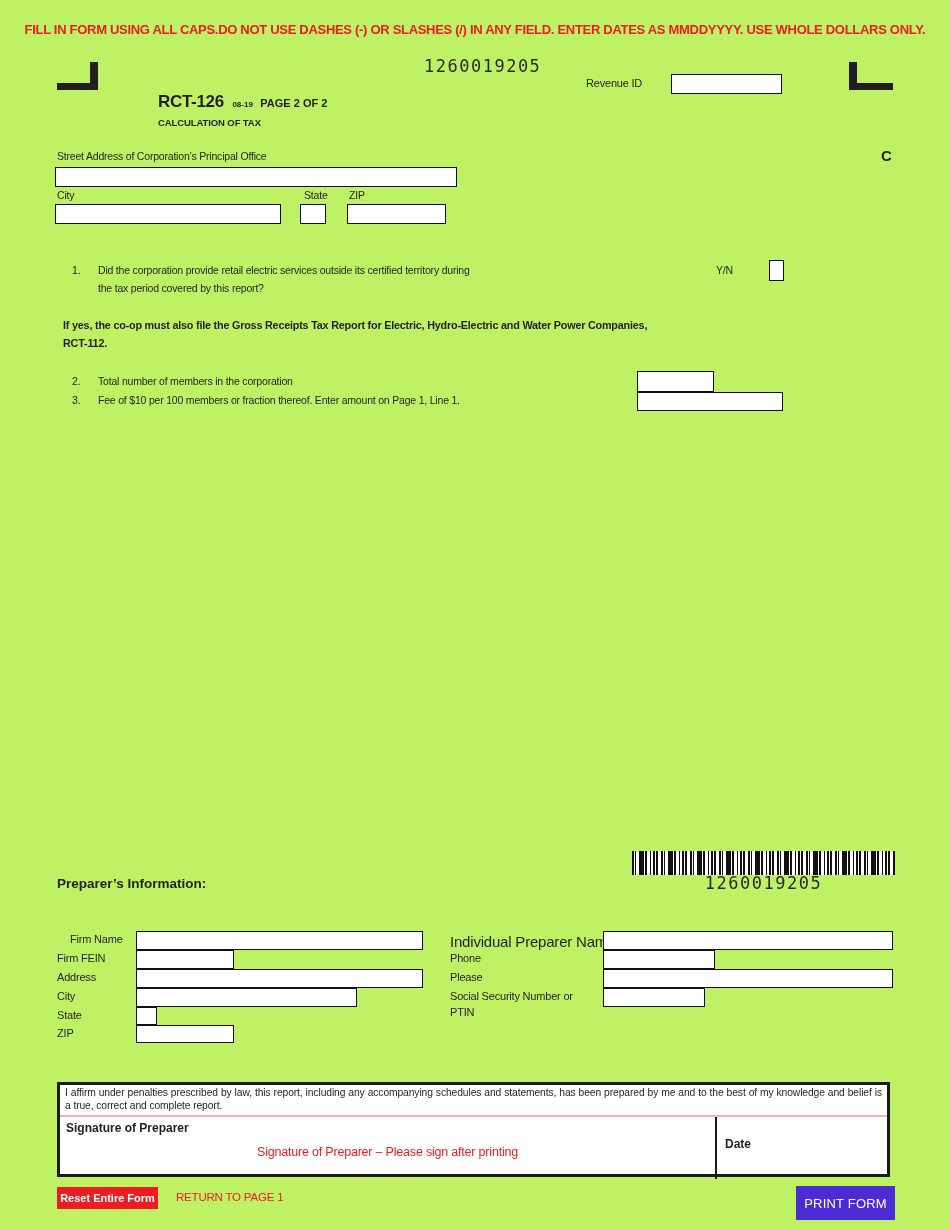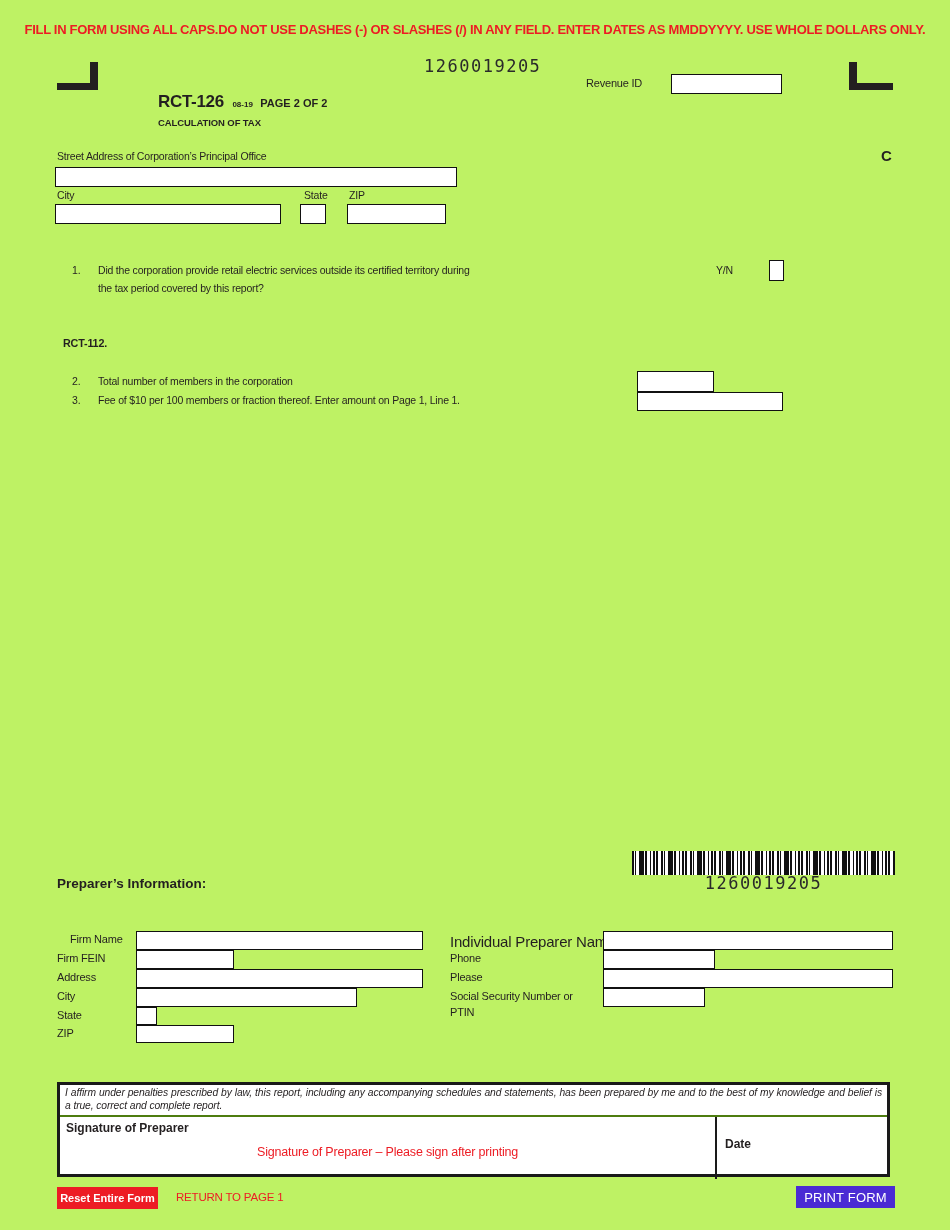--- a/index.html
+++ b/index.html
@@ -40,42 +40,42 @@
       #111 18px, #111 19px, #fff 19px, #fff 21px,
       #111 21px, #111 23px, #fff 23px, #fff 24px,
       #111 24px, #111 26px, #fff 26px, #fff 29px);
   }
   .affirm-box {
     left:57px; top:1082px; width:833px; height:95px;
     border:3px solid #1a1a1a; background:#fff;
   }
   .affirm-text {
     padding:2px 5px 3px 5px; font-size:10.3px; letter-spacing:-0.1px;
-    text-align:justify; border-bottom:2px solid #4d7c0f; line-height:12.5px;font-style:italic;
+    text-align:justify; border-bottom:2px solid #f9a8d4; line-height:12.5px;
   }
   .sig-row { display:flex; height:62px; }
   .sig-cell { flex:0 0 655px; position:relative; }
   .date-cell { flex:1; border-left:2.5px solid #1a1a1a; position:relative; }
   .sig-label { position:absolute; top:4px; left:6px; font-size:12px; font-weight:bold; }
   .date-label { position:absolute; top:20px; left:8px; font-size:12px; font-weight:bold; }
   .sig-red {
     position:absolute; top:28px; left:0; width:100%; text-align:center;
     color:#ed1c24; font-size:12.5px; letter-spacing:-0.2px;
   }
   .btn-reset {
     left:57px; top:1187px; width:101px; height:22px;
     background:#ed1c24; color:#fff; font-size:11px; font-weight:bold;
     border:none; cursor:pointer; font-family:"Liberation Sans", sans-serif;
   }
   .link-return {
     left:176px; top:1191px; color:#ed1c24; font-size:11.5px; font-weight:normal;
     text-decoration:none; letter-spacing:-0.2px; cursor:pointer;
   }
   .btn-print {
-    left:796px; top:1186px; width:99px; height:22px;
+    left:796px; top:1186px; width:99px; height:34px;
     background:#4a2bd4; color:#fff; font-size:13px;
     border:none; cursor:pointer; font-family:"Liberation Sans", sans-serif;
     letter-spacing:0.2px;
   }
 </style>
 </head>
 <body>
 
 <div class="page">
 
@@ -107,20 +107,21 @@
   <input class="inputbox" style="left: 55px; top: 204px; width: 226px; height: 20px;">
   <input class="inputbox" style="left: 300px; top: 204px; width: 26px; height: 20px;">
   <input class="inputbox" style="left: 347px; top: 204px; width: 99px; height: 20px;">
 
   <div class="abs lbl" style="left:72px; top:264px;">1.</div>
   <div class="abs lbl" style="left:98px; top:264px;">Did the corporation provide retail electric services outside its certified territory during</div>
   <div class="abs lbl" style="left:98px; top:282px;">the tax period covered by this report?</div>
   <div class="abs lbl" style="left:716px; top:264px;">Y/N</div>
   <input class="inputbox" style="left: 769px; top: 260px; width: 15px; height: 21px; padding: 1px;" maxlength="1">
 
+  <div class="abs boldnote" style="left:63px; top:319px;">If yes, the co-op must also file the Gross Receipts Tax Report for Electric, Hydro-Electric and Water Power Companies,</div>
   <div class="abs boldnote" style="left:63px; top:337px;">RCT-112.</div>
 
   <div class="abs lbl" style="left:72px; top:375px;">2.</div>
   <div class="abs lbl" style="left:98px; top:375px;">Total number of members in the corporation</div>
   <input class="inputbox" style="left: 637px; top: 371px; width: 77px; height: 21px;">
 
   <div class="abs lbl" style="left:72px; top:394px;">3.</div>
   <div class="abs lbl" style="left:98px; top:394px;">Fee of $10 per 100 members or fraction thereof. Enter amount on Page 1, Line 1.</div>
   <input class="inputbox" style="left: 637px; top: 392px; width: 146px; height: 19px;">
 

